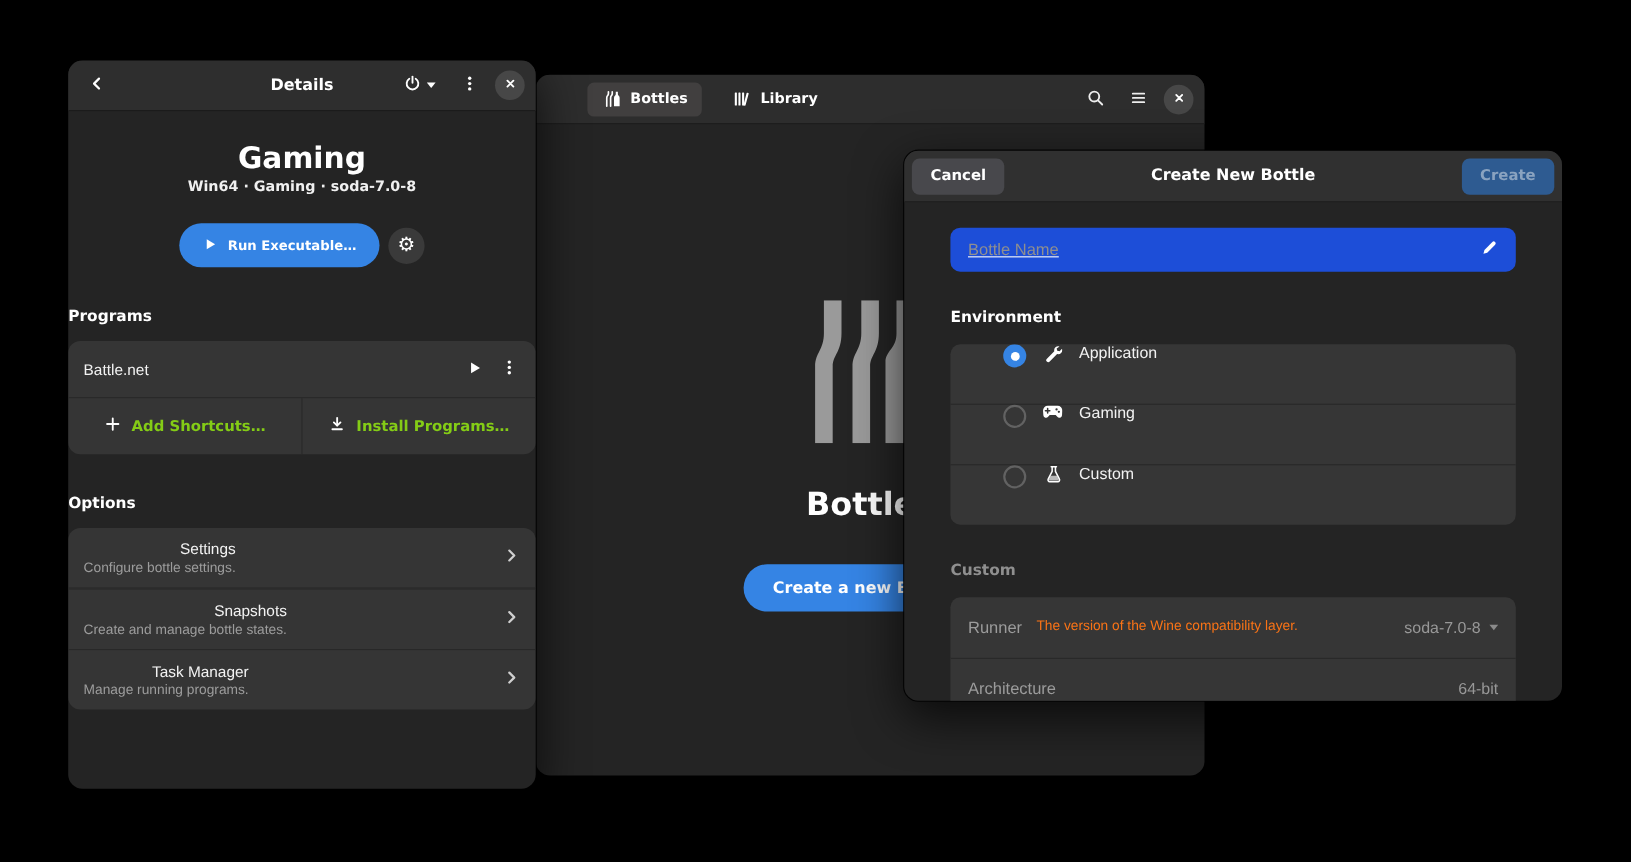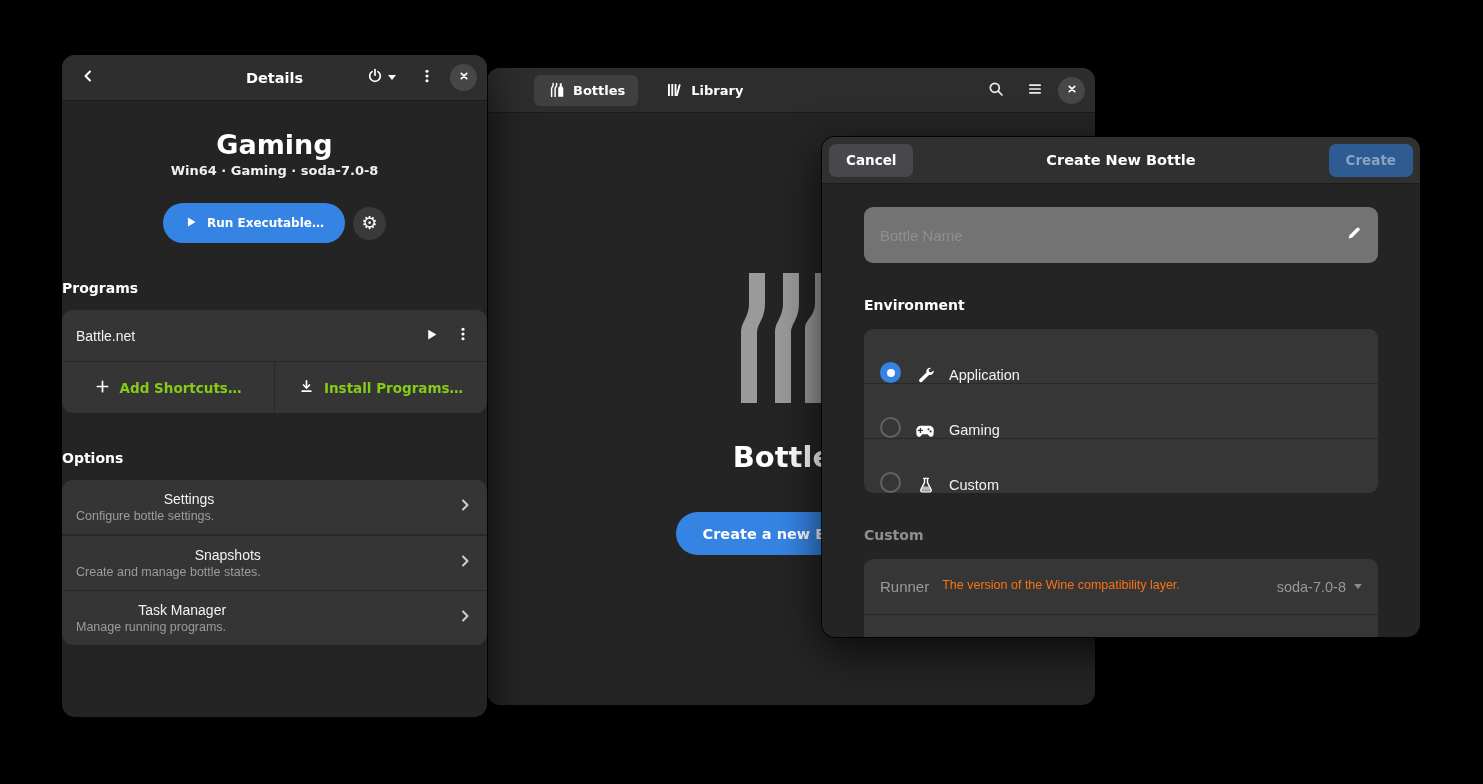--- a/index.html
+++ b/index.html
@@ -66,28 +66,28 @@
   .opt-row .spacer { flex:1; }
 
   
   .dialog { left:822px; top:137px; width:598px; height:500px; z-index:3; }
   .dialog .titlebar { height:47px; background:#303030; padding:0 7px; }
   .dlg-btn { height:33px; padding:0 17px; border:none; border-radius:7px; cursor:pointer;
              font-family:"DejaVu Sans", sans-serif; font-weight:800; font-size:13.5px; }
   .cancel { background:#48484c; color:#fff; }
   .create { margin-left:auto; background:#2e5b91; color:#8aa3c0; }
   .dlg-body { padding:0 42px; }
-  .entry { margin-top:23px; height:56px; background:#737373; border-radius:9px;
-           display:flex; align-items:center; padding:0 16px; }
+  .entry { margin-top:23px; height:40px; background:#1d4ed8; border-radius:9px;
+           display:flex; align-items:center; padding:0 16px;text-decoration:underline; }
   .entry input { flex:1; background:transparent; border:none; outline:none; color:#f0f0f0; font-size:15px;
                  font-family:"Liberation Sans", sans-serif; }
   .entry input::placeholder { color:#8f8f8f; }
   .dlg-label { margin-top:34px; font-size:14px; font-weight:700; font-family:"DejaVu Sans", sans-serif; }
   .dlg-card { margin-top:16px; background:#363636; border-radius:9px; overflow:hidden; }
-  .env-row { height:54px; display:flex; align-items:flex-end; gap:15px; padding:0 16px; cursor:pointer; }
+  .env-row { height:54px; display:flex; align-items:flex-start; gap:15px; padding:0 16px; cursor:pointer;margin-left:32px; }
   .env-label { font-size:14.5px; color:#f2f2f2; }
   .radio { width:21px; height:21px; border-radius:50%; flex:0 0 auto; }
   .radio.on { background:#3584e4; display:flex; align-items:center; justify-content:center; }
   .radio.on::after { content:""; width:8px; height:8px; border-radius:50%; background:#fff; }
   .radio.off { border:2px solid #626262; background:transparent; }
   .env-ic { width:18px; display:flex; justify-content:center; }
   .dim { color:#8f8f8f; }
   .custom-row { height:55px; display:flex; align-items:center; padding:0 16px; }
   .cr-text { display:flex; flex-direction:row; gap:13px; }
   .cr-title { font-size:15px; color:#9b9b9b; }

